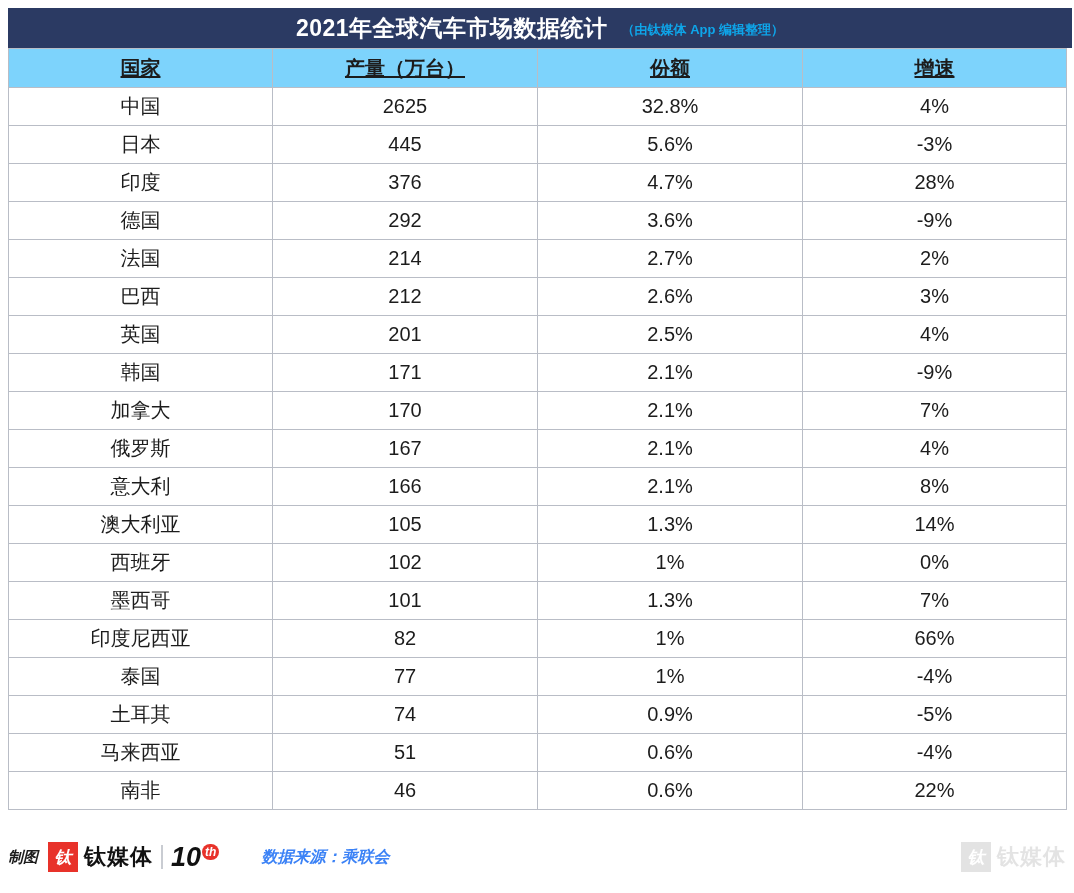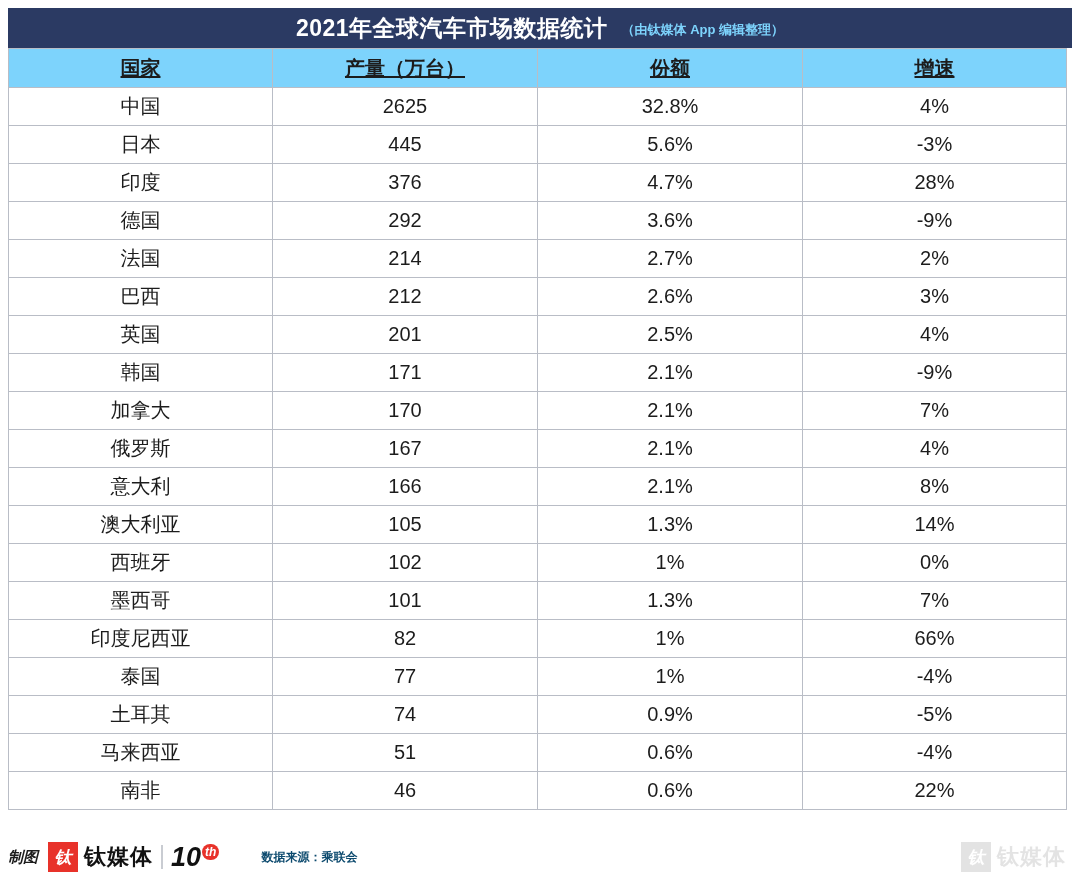--- a/index.html
+++ b/index.html
@@ -31,21 +31,21 @@
     gap: 14px;
   }
   .title-main {
     font-size: 23px;
     font-weight: bold;
     letter-spacing: 0.5px;
   }
   .title-sub {
     font-size: 13px;
     font-weight: bold;
-    color: #7dd3fc;
+    color: #0ea5e9;
     margin-top: 4px;
   }
   table.data-table {
     width: 1058px;
     border-collapse: collapse;
     table-layout: fixed;
   }
   table.data-table th,
   table.data-table td {
     border: 1px solid #b9bdc6;
@@ -129,24 +129,25 @@
   .logo-ten sup {
     font-size: 12px;
     color: #ffffff;
     background: #e8322a;
     padding: 1px 3px;
     border-radius: 8px;
     margin-left: 1px;
     vertical-align: super;
   }
   .source {
-    font-size: 12px;
-    font-weight: bold;
-    color: #0c4a6e;
+    font-size: 16px;
+    font-weight: bold;
+    color: #3b82f6;
     margin-left: 32px;
+    font-style: italic;
   }
   .watermark {
     margin-left: auto;
     display: flex;
     align-items: center;
     opacity: 0.18;
   }
   .watermark .logo-mark {
     background: #6b6b6b;
   }

